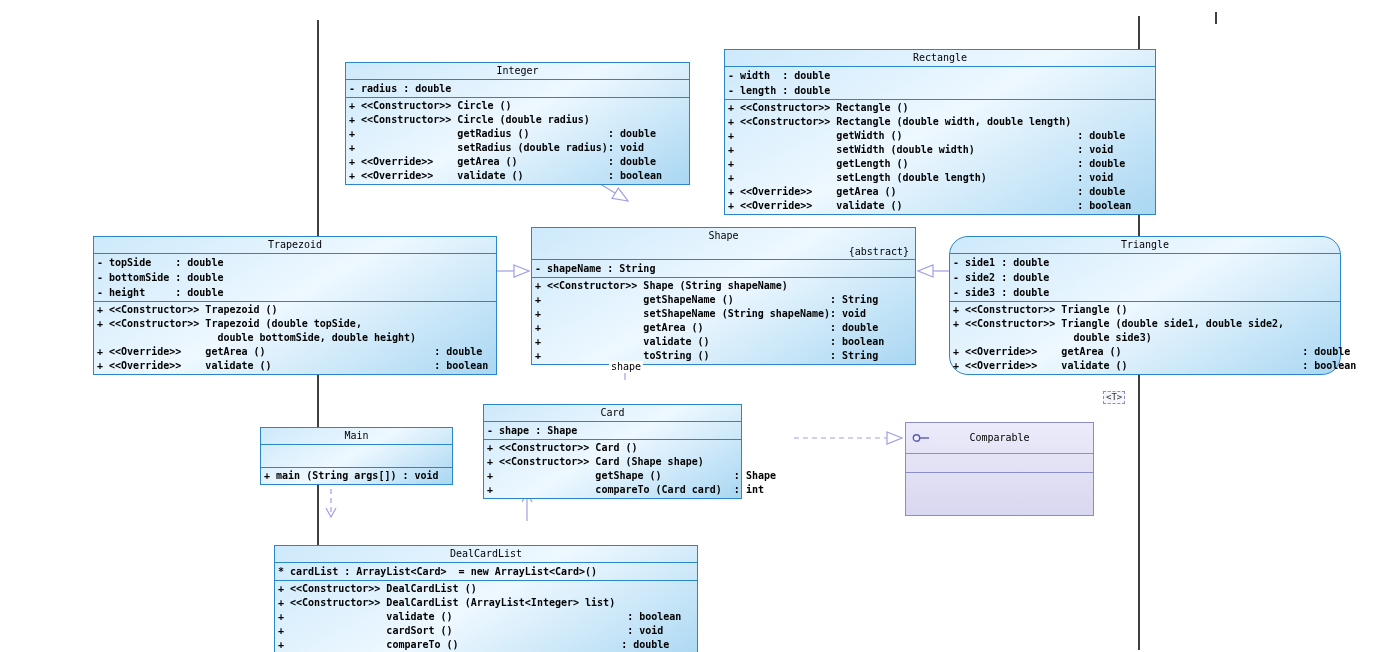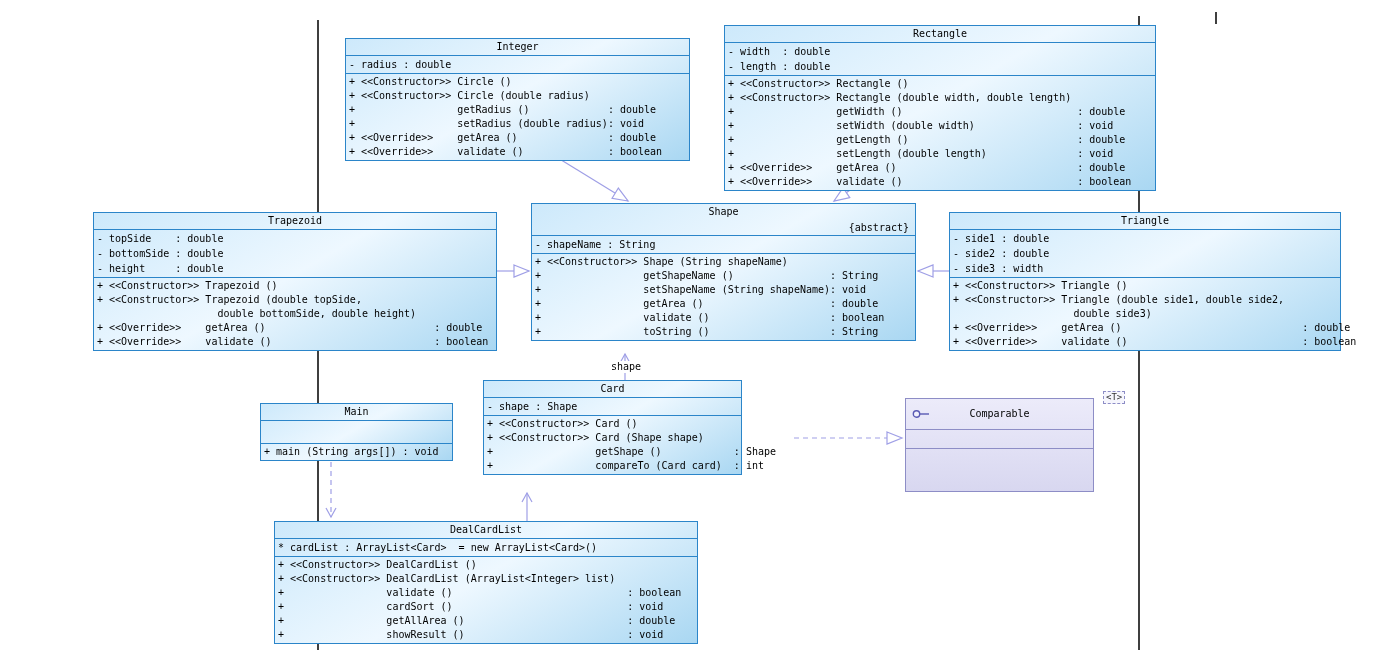--- a/index.html
+++ b/index.html
@@ -5,29 +5,30 @@
   html,body{margin:0;padding:0;background:#fff;}
   #canvas{
     position:relative;width:1379px;height:652px;background:#ffffff;overflow:hidden;
     font-family:"DejaVu Sans Mono",monospace;font-size:10px;color:#000;
   }
   #edges{position:absolute;left:0;top:0;width:1379px;height:652px;z-index:1;}
   .uml-class{
     position:absolute;z-index:2;border:1px solid #2b85c9;
     background:linear-gradient(150deg,#cde9fb 0%,#eef8ff 48%,#a9d7f2 100%);
     box-sizing:border-box;
+    margin-top:24px;
   }
   .uml-class.iface{
     border:1px solid #8d8dc6;
     background:linear-gradient(180deg,#ecebfa 0%,#d8d7f0 100%);
   }
   .c-title{position:relative;text-align:center;line-height:16px;height:16px;white-space:pre;}
   .c-title.tall{height:30px;line-height:30px;}
   .c-tag{text-align:right;line-height:15px;height:15px;padding-right:6px;}
-  .c-sec{border-top:1px solid #2b85c9;padding:1px 3px;}
+  .c-sec{border-top:1px solid #2b85c9;padding:1px 3px;font-weight:bold;}
   .iface .c-sec{border-top:1px solid #8d8dc6;}
   .attr-line{white-space:pre;line-height:15px;}
   .method-line{white-space:pre;line-height:14px;}
   .assoc-label{
     position:absolute;z-index:3;background:#ffffff;padding:0 2px;line-height:12px;
   }
   .tparam{
     position:absolute;z-index:4;border:1px dashed #8d8dc6;background:#f6f6fd;
     font-size:9px;line-height:11px;padding:0 2px;color:#333;
   }
@@ -113,26 +114,26 @@
           <div class="attr-line">- height     : double</div>
         </div>
         <div class="c-sec">
           <div class="method-line">+ &lt;&lt;Constructor&gt;&gt; Trapezoid ()</div>
           <div class="method-line">+ &lt;&lt;Constructor&gt;&gt; Trapezoid (double topSide,</div>
           <div class="method-line">                    double bottomSide, double height)</div>
           <div class="method-line">+ &lt;&lt;Override&gt;&gt;    getArea ()                            : double</div>
           <div class="method-line">+ &lt;&lt;Override&gt;&gt;    validate ()                           : boolean</div>
         </div>
       </div>
-      <div class="uml-class" style="left: 949px; top: 212px; width: 392px;">
+      <div class="uml-class" style="left: 949px; top: 212px; width: 392px; border-radius: 19px;">
         <div class="c-title">Triangle</div>
         <div class="c-sec">
           <div class="attr-line">- side1 : double</div>
           <div class="attr-line">- side2 : double</div>
-          <div class="attr-line">- side3 : width</div>
+          <div class="attr-line">- side3 : double</div>
         </div>
         <div class="c-sec">
           <div class="method-line">+ &lt;&lt;Constructor&gt;&gt; Triangle ()</div>
           <div class="method-line">+ &lt;&lt;Constructor&gt;&gt; Triangle (double side1, double side2,</div>
           <div class="method-line">                    double side3)</div>
           <div class="method-line">+ &lt;&lt;Override&gt;&gt;    getArea ()                              : double</div>
           <div class="method-line">+ &lt;&lt;Override&gt;&gt;    validate ()                             : boolean</div>
         </div>
       </div>
       <div class="uml-class" style="left: 260px; top: 403px; width: 193px;">
@@ -165,20 +166,20 @@
       <div class="uml-class" style="left: 274px; top: 521px; width: 424px;">
         <div class="c-title">DealCardList</div>
         <div class="c-sec">
           <div class="attr-line">* cardList : ArrayList&lt;Card&gt;  = new ArrayList&lt;Card&gt;()</div>
         </div>
         <div class="c-sec">
           <div class="method-line">+ &lt;&lt;Constructor&gt;&gt; DealCardList ()</div>
           <div class="method-line">+ &lt;&lt;Constructor&gt;&gt; DealCardList (ArrayList&lt;Integer&gt; list)</div>
           <div class="method-line">+                 validate ()                             : boolean</div>
           <div class="method-line">+                 cardSort ()                             : void</div>
-          <div class="method-line">+                 getAllArea ()                           : double</div>
+          <div class="method-line">+                 compareTo ()                           : double</div>
           <div class="method-line">+                 showResult ()                           : void</div>
         </div>
       </div>
     </div>
 <span class="assoc-label" style="left: 609px; top: 361px;">shape</span>
     <span class="tparam" style="left: 1103px; top: 391px;">&lt;T&gt;</span>
   </div>
 
 </body></html>

